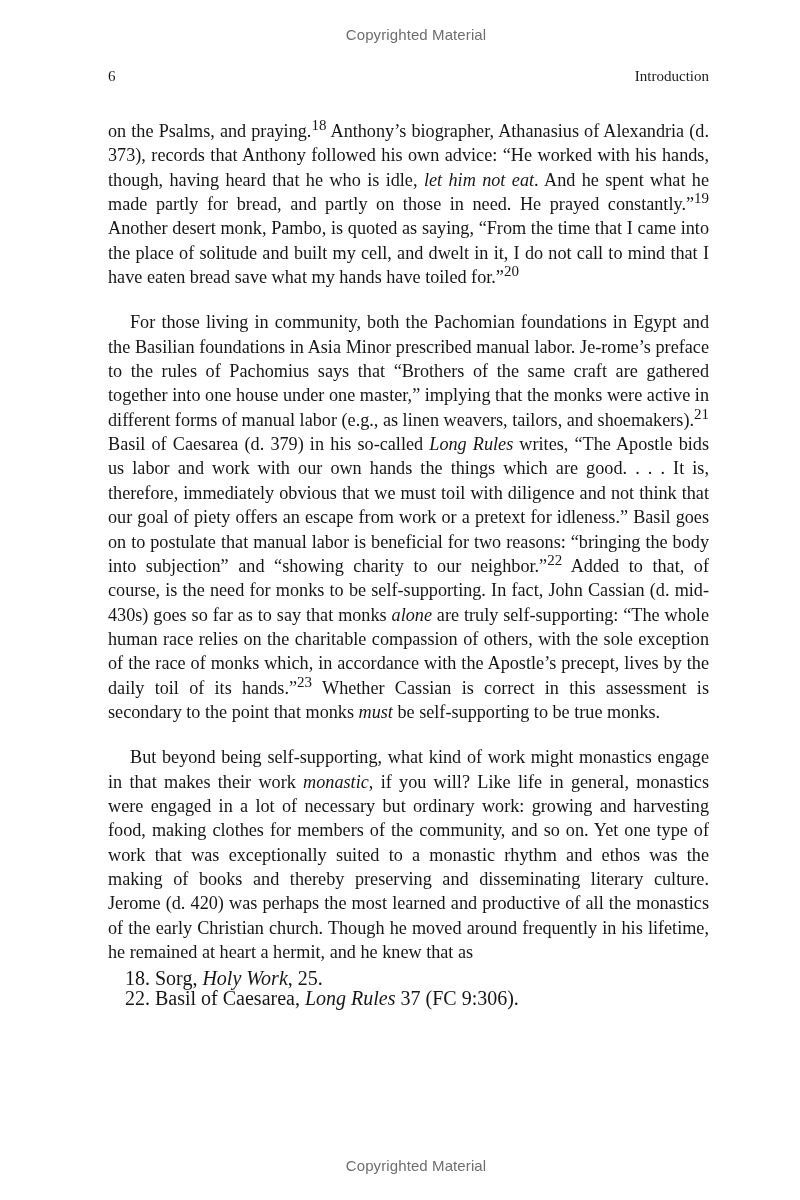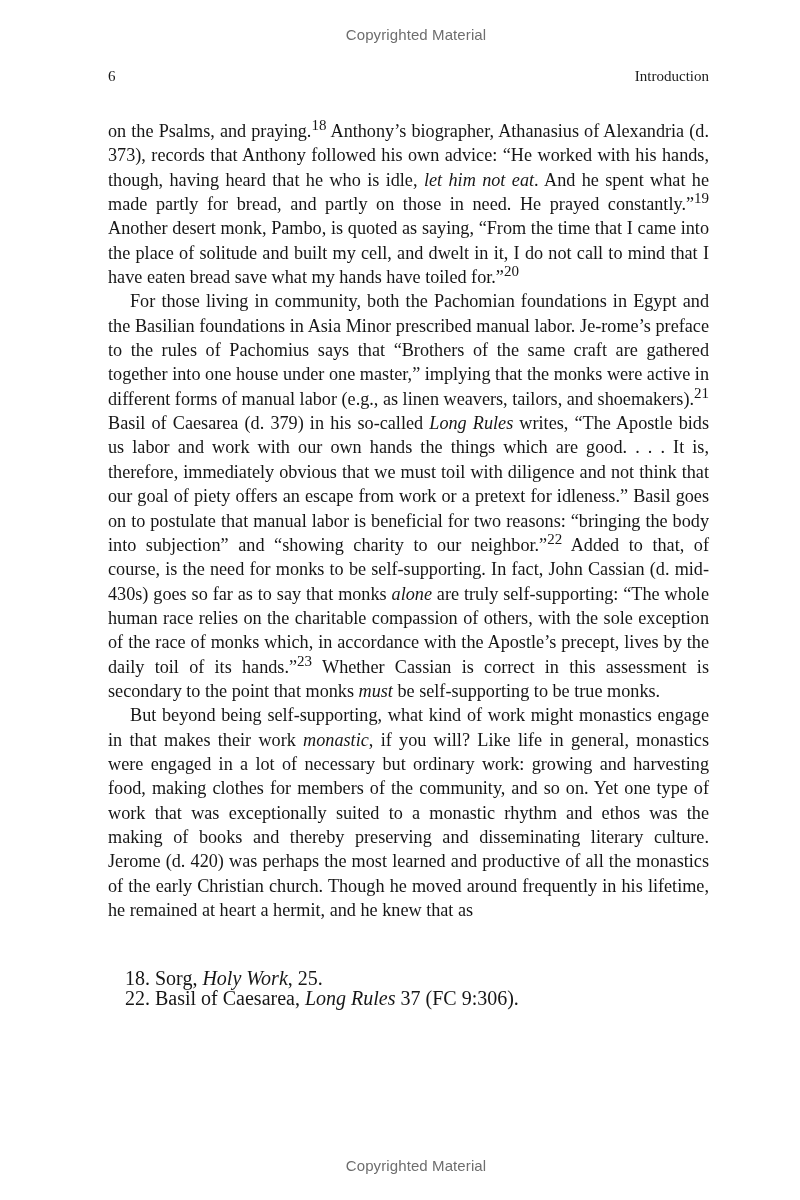--- a/index.html
+++ b/index.html
@@ -16,21 +16,21 @@
       font-family: "Liberation Serif", serif; font-size: 15px; color: #1a1a1a;
     }
     .running-head .folio { position: absolute; left: 0; top: 0; }
     .running-head .section { position: absolute; right: 0; top: 0; }
     .body-text {
       position: absolute; top: 119px; left: 108px; width: 601px;
       font-family: "Liberation Serif", serif; font-size: 18.2px; line-height: 24.35px;
       color: #161616; text-align: justify;
     }
     .body-text p { margin: 0; hyphens: manual; }
-    .body-text p.indent { text-indent: 22px; }
+    .body-text p.indent { text-indent: 22px; margin-top: 21px; }
     sup { font-size: 15px; line-height: 0; vertical-align: 7px; }
     .footnotes {
       position: absolute; top: 969px; left: 125px; width: 590px;
       font-family: "Liberation Serif", serif; font-size: 20px; line-height: 19.8px;
       color: #161616;
     }
     .footnote { margin: 0; white-space: nowrap; }
     em { }
   </style>
 </head>

